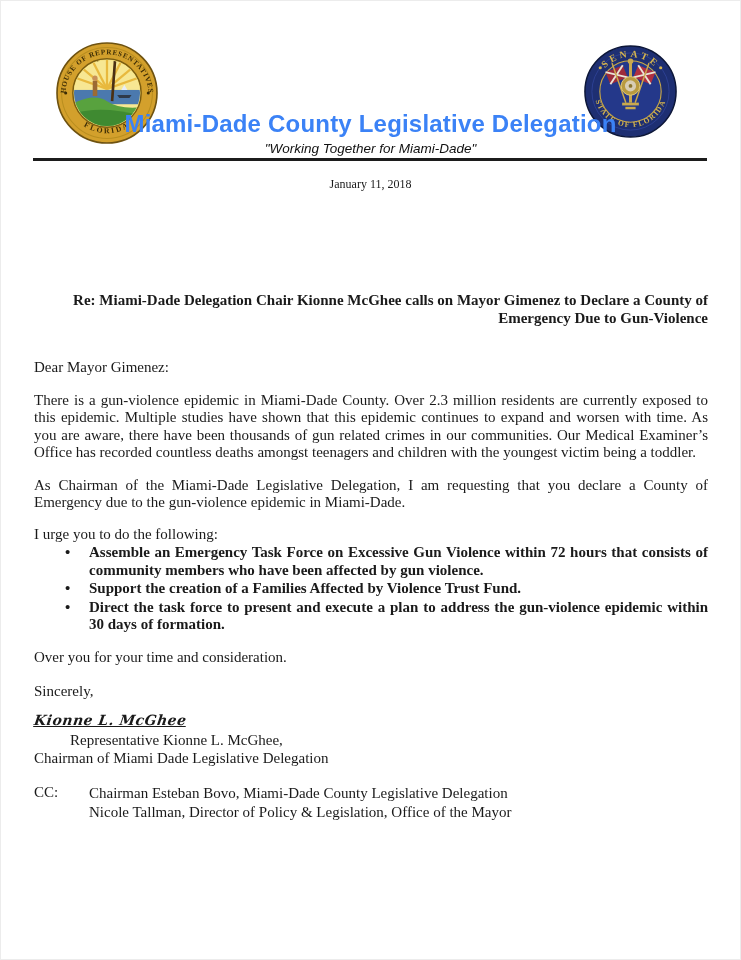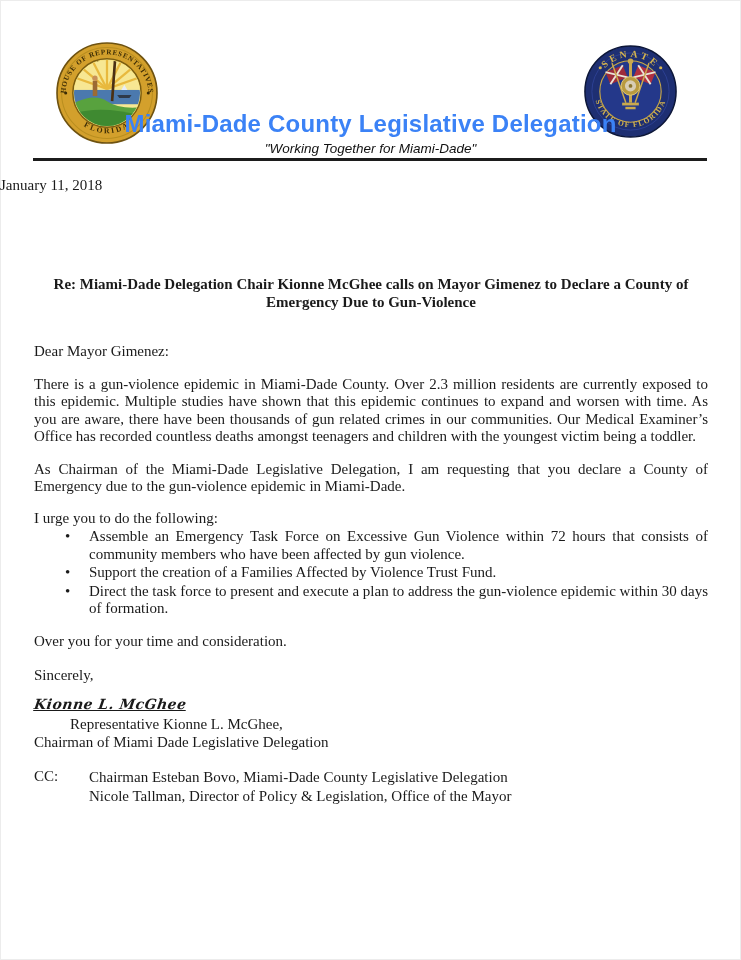--- a/index.html
+++ b/index.html
@@ -18,36 +18,36 @@
     font-weight:bold; font-size:24px; letter-spacing:0.2px; color:#3b82f6;
   }
   .tagline {
     font-family:"Liberation Sans","DejaVu Sans",sans-serif;
     font-style:italic; font-size:13.5px; margin-top:3px; color:#111;
   }
   .header-rule {
     position:absolute; top:158px; left:33px; width:674px; height:3px;
     background:#1c1c1c;
   }
-  .date { position:absolute; top:177px; left:0; right:0; font-size:15px; }
+  .date { position:absolute; top:177px; left:0; right:0; text-align:center; font-size:12px; }
   .content {
     position:absolute; top:262px; left:34px; width:674px;
     font-size:15px; line-height:17.5px;
   }
   .recipient div { white-space:nowrap; }
   sup { font-size:0.62em; line-height:0; }
   .subject {
-    margin-top:14px; text-align:center; font-weight:bold;
+    margin-top:30px; text-align:right; font-weight:bold;
   }
   .salutation { margin-top:32px; }
   .para { margin-top:15px; text-align:justify; }
   .list-intro { margin-top:14px; }
   ul.req-list { margin:0; padding:0 0 0 55px; list-style:none; }
   ul.req-list li {
-    position:relative; text-align:justify; margin-top:1px;
+    position:relative; text-align:justify; margin-top:1px;font-weight:bold;
   }
   ul.req-list li::before {
     content:"•"; position:absolute; left:-24px; top:0; font-size:15px;
   }
   .thanks { margin-top:15px; }
   .valediction { margin-top:17px; }
   .signature-script {
     margin-top:11px;
     font-family:"DejaVu Serif",serif; font-style:italic; font-weight:bold;
     font-size:14px; letter-spacing:0.5px;

